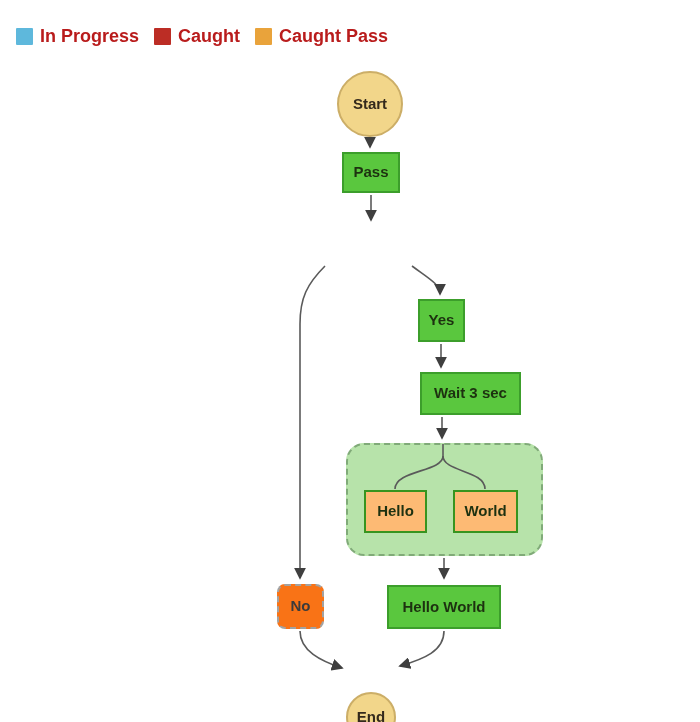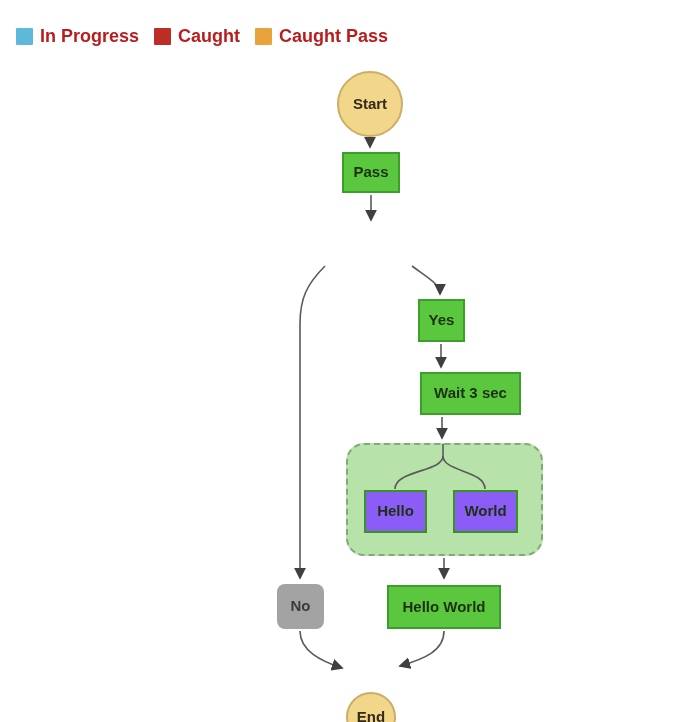--- a/index.html
+++ b/index.html
@@ -27,30 +27,30 @@
   
   .node{
     position:absolute;box-sizing:border-box;
     display:flex;align-items:center;justify-content:center;
     font-weight:700;font-size:15px;color:#1d3110;
     text-align:center;line-height:1.1;
   }
   .state{
     background:#5ac73e;border:2px solid #3c9e2b;border-radius:0;
   }
-  .state.nested{background:#8b5cf6;border-color:#37941f;}
+  .state.nested{background:#fdba74;border-color:#37941f;}
   .terminal{
     background:#f2d68a;border:2px solid #ccae67;border-radius:50%;
     color:#33291c;font-size:15px;
   }
   .container-node{
     background:#b7e3aa;border:2px dashed #80aa78;border-radius:18px;
   }
   .no-node{
-    background:#a3a3a3;border:2px dashed #a2a2a2;border-radius:8px;
+    background:#f97316;border:2px dashed #a2a2a2;border-radius:8px;
     color:#3b3b3b;
   }
 
   
   #node-start      {left:337px;top:71px; width:66px; height:66px;}
   #node-pass       {left:342px;top:152px;width:58px; height:41px;}
   #node-choice     {left:277px;top:225px;width:190px;height:40px;}
   #node-yes        {left:418px;top:299px;width:47px; height:43px;}
   #node-wait       {left:392px;top:372px;width:101px;height:43px;margin-left:28px;}
   #node-parallel   {left:346px;top:443px;width:197px;height:113px;}

